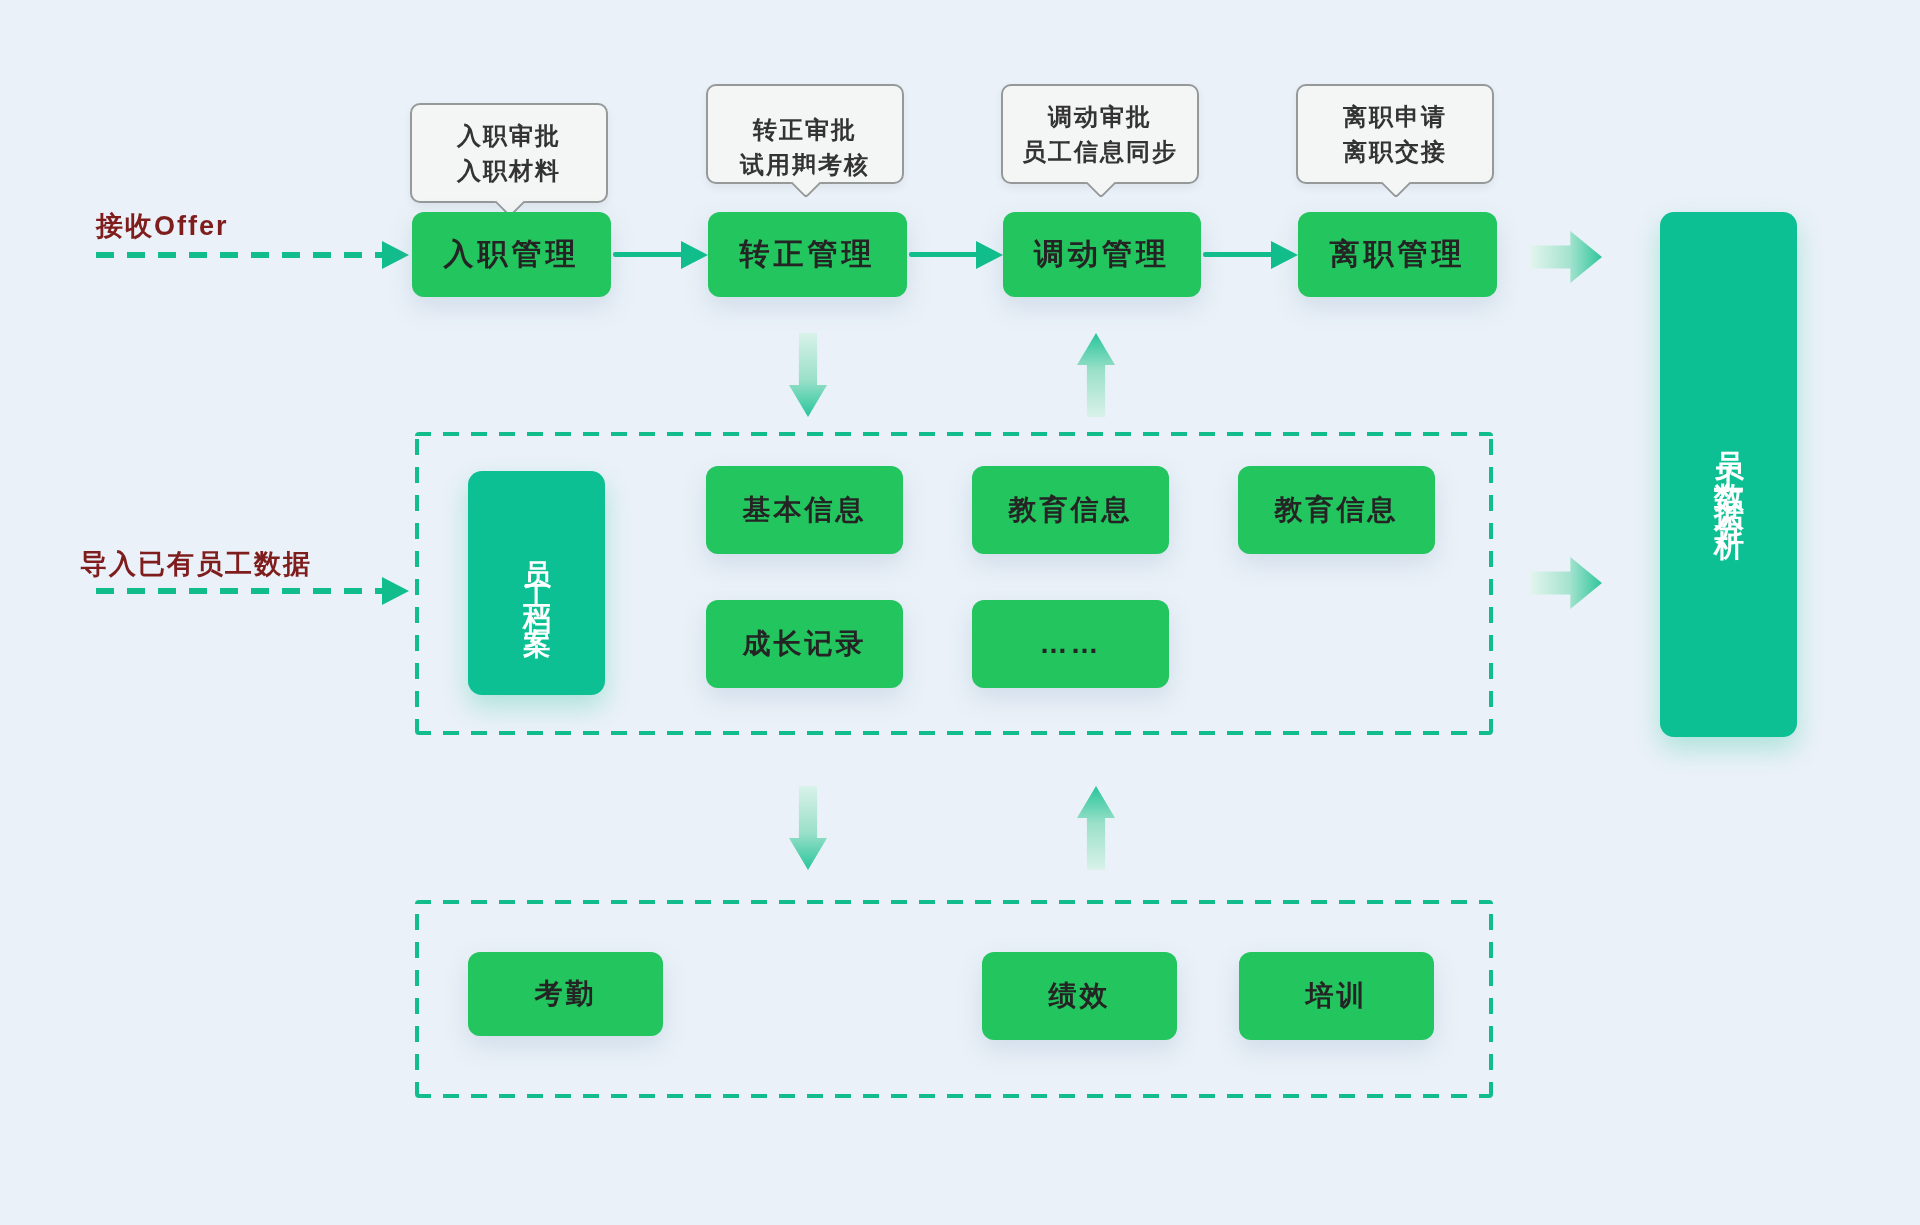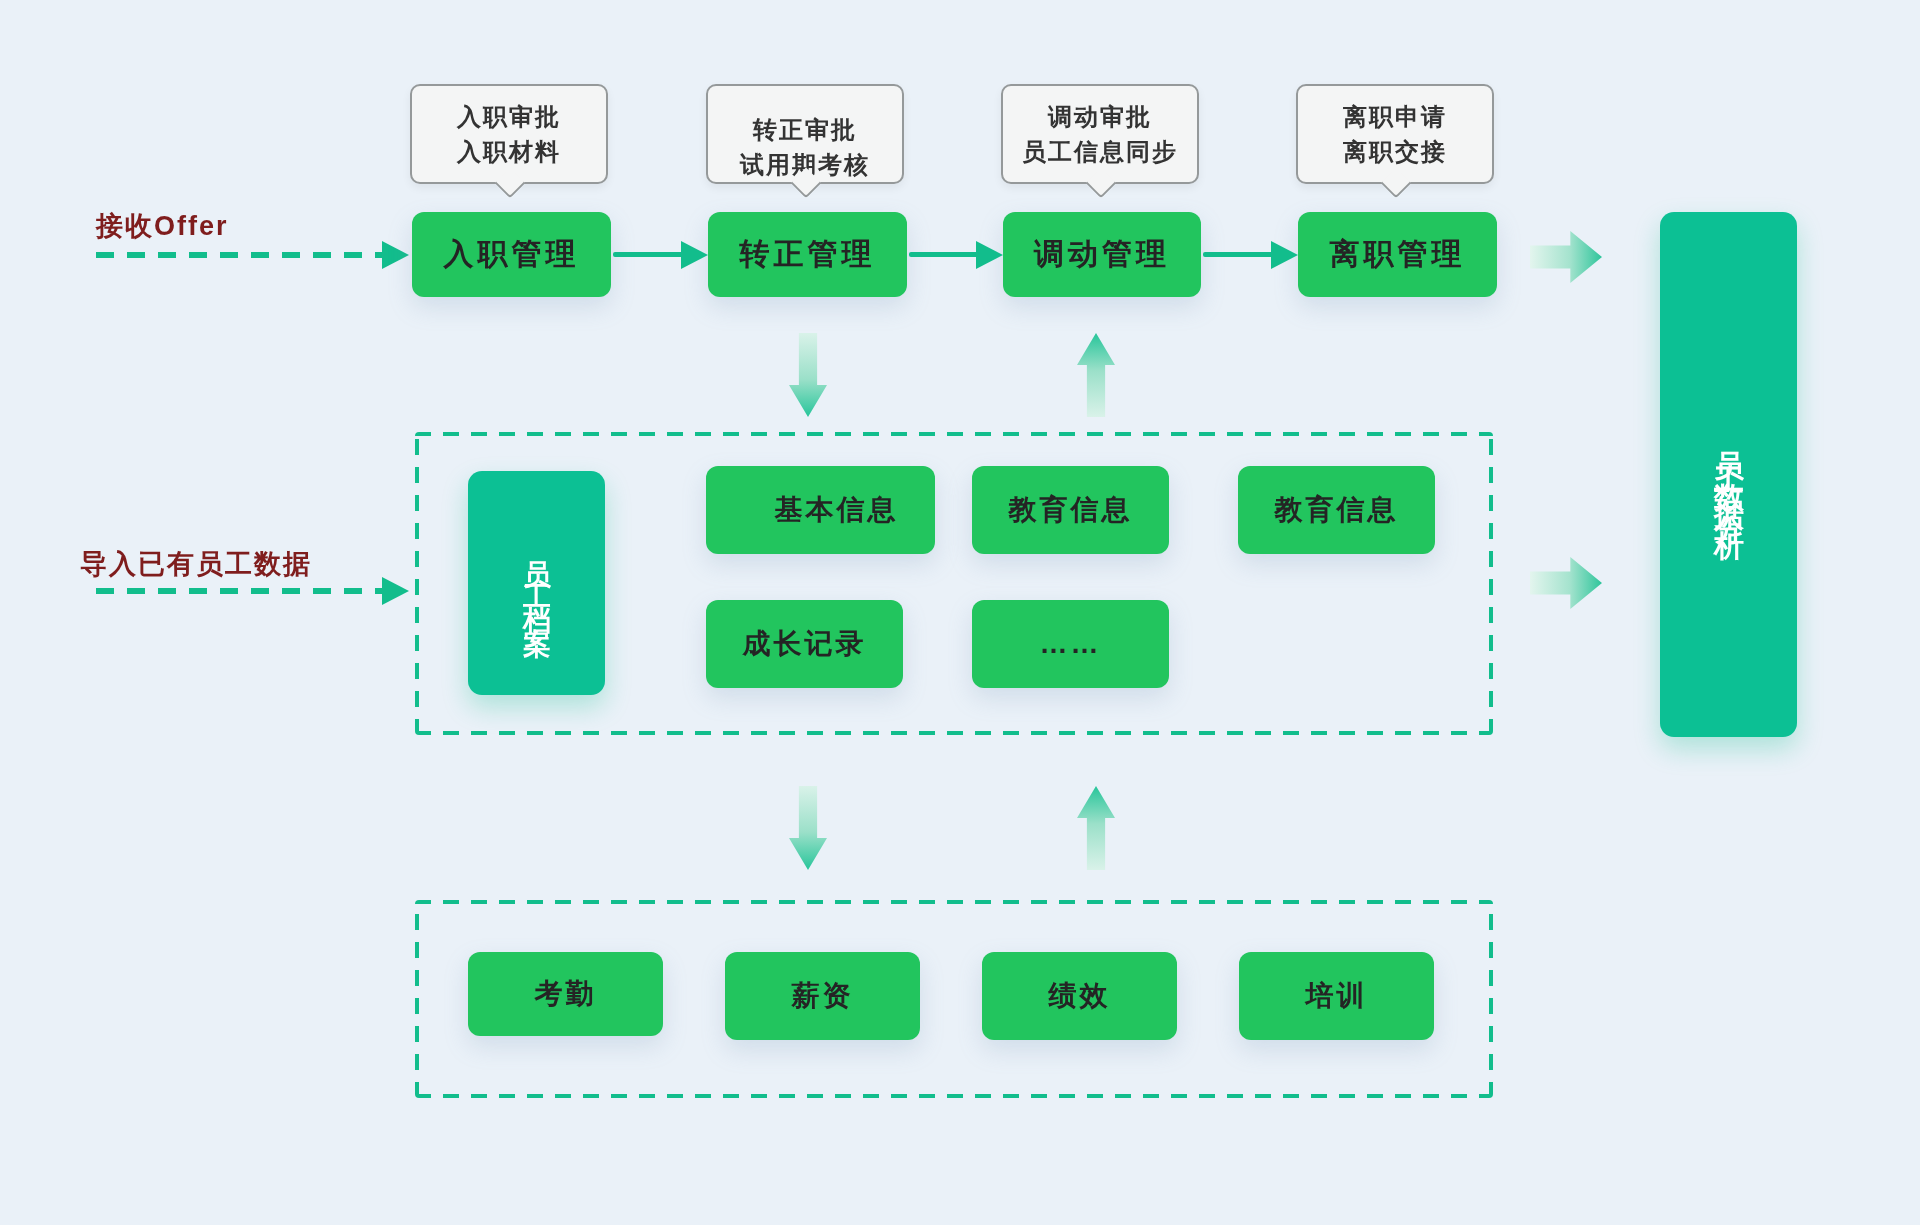--- a/index.html
+++ b/index.html
@@ -61,21 +61,21 @@
      background:linear-gradient(0deg,#D9F2E9 0%,#9BE0C9 55%,#27C59A 100%);}
   .arrow-right-grad{position:absolute;width:72px;height:52px;
      clip-path:polygon(0 28%,56% 28%,56% 0,100% 50%,56% 100%,56% 72%,0 72%);
      background:linear-gradient(90deg,#E3F5EE 0%,#A5E3CE 55%,#2EC59B 100%);}
 </style>
 </head>
 <body>
 
 <div id="canvas">
 
-  <div class="callout" style="left:410px;">
+  <div class="callout" style="left:410px;margin-top:19px;">
     <div>入职审批</div>
     <div>入职材料</div>
     <div class="tail"></div>
   </div>
   <div class="callout" style="left:706px;justify-content:flex-end;">
     <div>转正审批</div>
     <div>试用期考核</div>
     <div class="tail"></div>
   </div>
   <div class="callout" style="left:1001px;">
@@ -113,35 +113,34 @@
   <div class="side-label" style="left:80px;top:546px;width:310px;">导入已有员工数据</div>
   <div class="dash-line" style="left:96px;top:588px;width:287px;"></div>
   <div class="tri-right" style="left:382px;top:577px;"></div>
 
   <div class="dashed-box" style="left:415px;top:432px;width:1078px;height:303px;"></div>
 
   <div class="gbox" style="left:468px;top:471px;width:137px;height:224px;">
     <span class="v-text" style="font-size:28px;letter-spacing:22px;">员工档案</span>
   </div>
 
-  <div class="wbox mid" style="left:706px;top:466px;width:197px;height:88px;padding-left:32px;">基本信息</div>
+  <div class="wbox mid" style="left:706px;top:466px;width:197px;height:88px;">基本信息</div>
   <div class="wbox mid" style="left:972px;top:466px;width:197px;height:88px;">教育信息</div>
   <div class="wbox mid" style="left:1238px;top:466px;width:197px;height:88px;">教育信息</div>
   <div class="wbox mid" style="left:706px;top:600px;width:197px;height:88px;">成长记录</div>
   <div class="wbox mid" style="left:972px;top:600px;width:197px;height:88px;line-height:40px;">……</div>
 
   <div class="arrow-right-grad" style="left:1530px;top:557px;"></div>
 
   <div class="arrow-down" style="left:789px;top:786px;"></div>
   <div class="arrow-up" style="left:1077px;top:786px;"></div>
 
   <div class="dashed-box" style="left:415px;top:900px;width:1078px;height:198px;"></div>
 
   <div class="wbox mid" style="left:468px;top:952px;width:195px;height:84px;">考勤</div>
-  <div class="wbox mid" style="left:725px;top:952px;width:195px;height:88px;">薪资</div>
   <div class="wbox mid" style="left:982px;top:952px;width:195px;height:88px;">绩效</div>
   <div class="wbox mid" style="left:1239px;top:952px;width:195px;height:88px;">培训</div>
 
   <div class="gbox" style="left:1660px;top:212px;width:137px;height:525px;">
     <span class="v-text" style="font-size:30px;letter-spacing:16px;">员工数据分析</span>
   </div>
 
 </div>
 
 </body></html>

